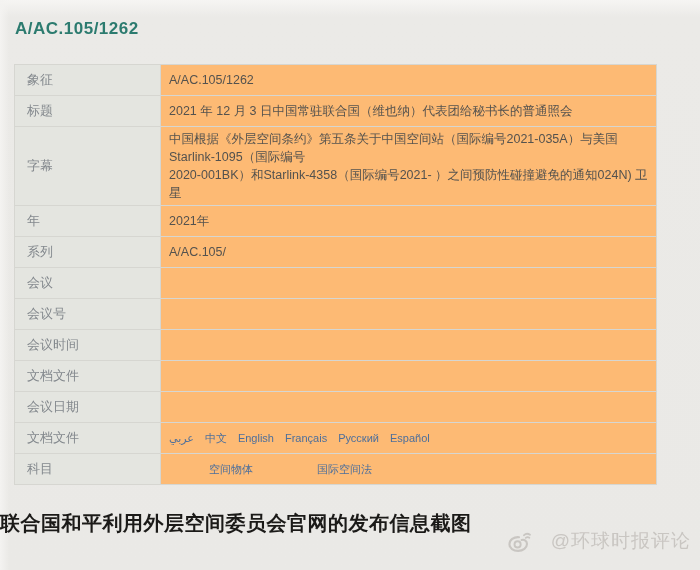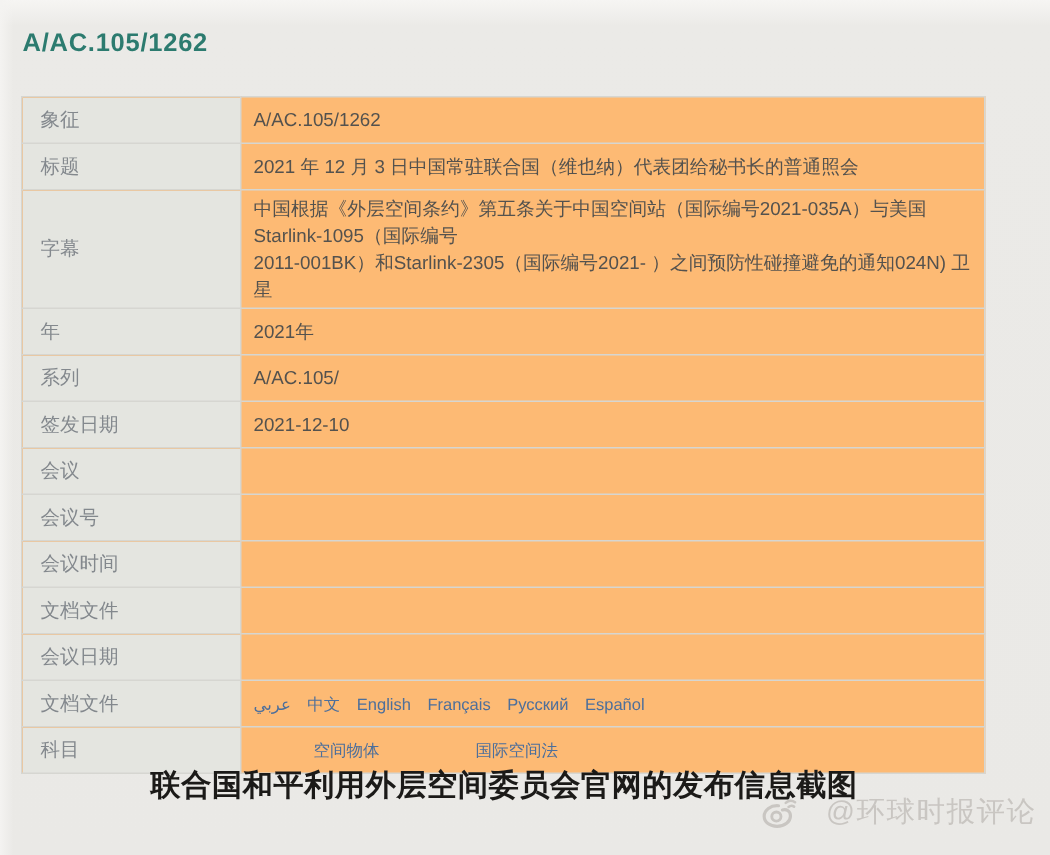--- a/index.html
+++ b/index.html
@@ -56,21 +56,20 @@
   td.value-cell.subtitle-cell { white-space:normal; padding-top:3px; padding-bottom:3px;margin-top:40px; }
   .subtitle-line { line-height:18px; font-size:12.5px; color:#54524e; }
   .cell-link {
     color:#4d6f9b; text-decoration:none;
     font-size:11px; margin-right:11px; cursor:pointer;
   }
   .cell-link[data-name="subject-link"] { margin-right:24px;margin-left:40px; }
 
   .caption {
     position:absolute; left:0; top:510px; width:672px;
-    text-align:center;
     font-size:20px; font-weight:bold; letter-spacing:.5px;
     color:#1b1a18;
   }
 
   .watermark {
     position:absolute; right:9px; top:528px;
     display:flex; align-items:center; gap:18px;
     color:#c9c6c2;
     font-size:19px; letter-spacing:1px;
   }
@@ -90,34 +89,30 @@
         <td class="value-cell" data-name="row-value">A/AC.105/1262</td>
       </tr>
       <tr data-name="table-row">
         <td class="label-cell" data-name="row-label">标题</td>
         <td class="value-cell" data-name="row-value">2021 年 12 月 3 日中国常驻联合国（维也纳）代表团给秘书长的普通照会</td>
       </tr>
       <tr data-name="table-row" class="tall">
         <td class="label-cell" data-name="row-label">字幕</td>
         <td class="value-cell subtitle-cell" data-name="row-value">
           <div class="subtitle-line" data-name="subtitle-line">中国根据《外层空间条约》第五条关于中国空间站（国际编号2021-035A）与美国Starlink-1095（国际编号</div>
-          <div class="subtitle-line" data-name="subtitle-line">2011-001BK）和Starlink-2305（国际编号2021- ）之间预防性碰撞避免的通知024N) 卫星</div>
+          <div class="subtitle-line" data-name="subtitle-line">2020-001BK）和Starlink-4358（国际编号2021- ）之间预防性碰撞避免的通知024N) 卫星</div>
         </td>
       </tr>
       <tr data-name="table-row">
         <td class="label-cell" data-name="row-label">年</td>
         <td class="value-cell" data-name="row-value">2021年</td>
       </tr>
       <tr data-name="table-row">
         <td class="label-cell" data-name="row-label">系列</td>
         <td class="value-cell" data-name="row-value">A/AC.105/</td>
-      </tr>
-      <tr data-name="table-row">
-        <td class="label-cell" data-name="row-label">签发日期</td>
-        <td class="value-cell" data-name="row-value">2021-12-10</td>
       </tr>
       <tr data-name="table-row">
         <td class="label-cell" data-name="row-label">会议</td>
         <td class="value-cell" data-name="row-value"></td>
       </tr>
       <tr data-name="table-row">
         <td class="label-cell" data-name="row-label">会议号</td>
         <td class="value-cell" data-name="row-value"></td>
       </tr>
       <tr data-name="table-row">

